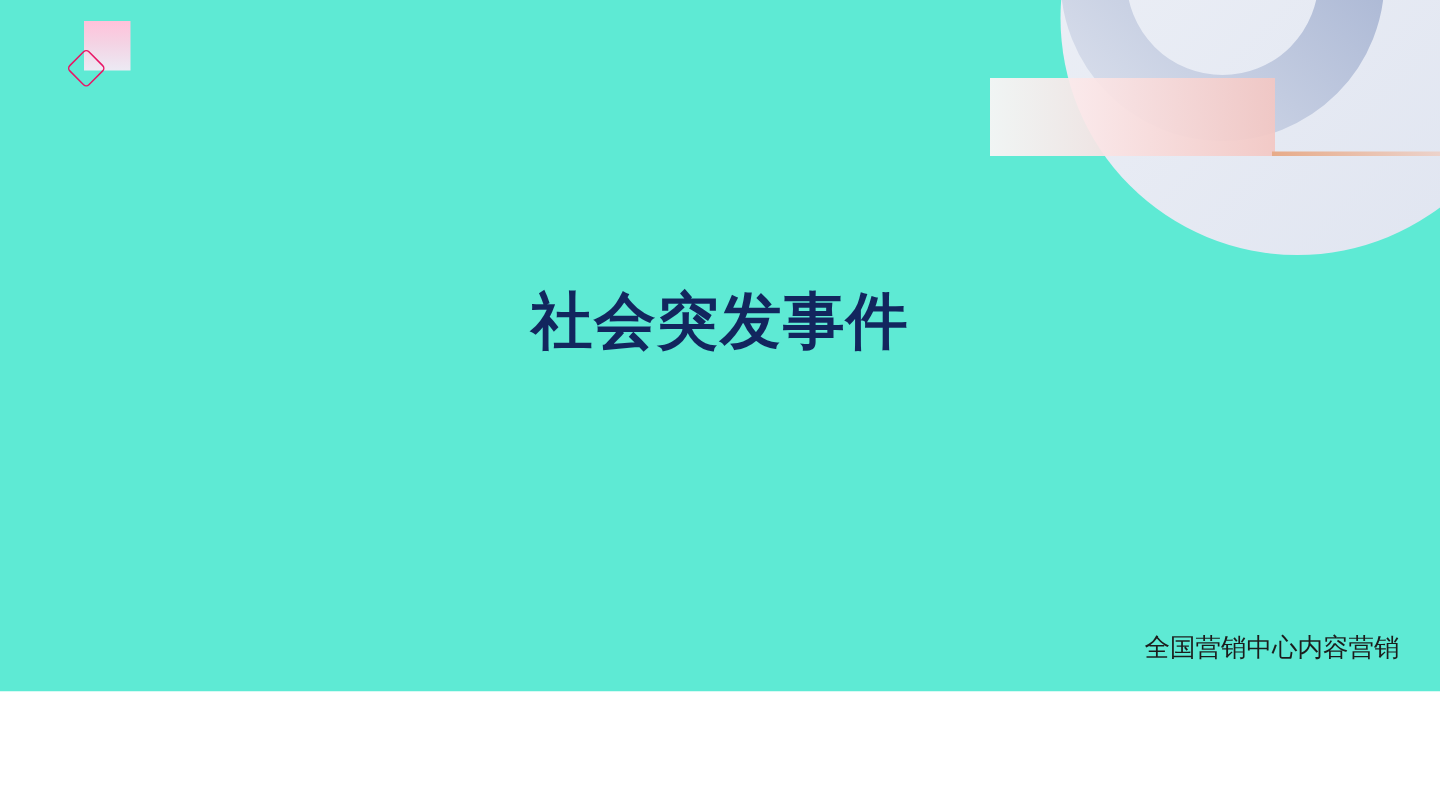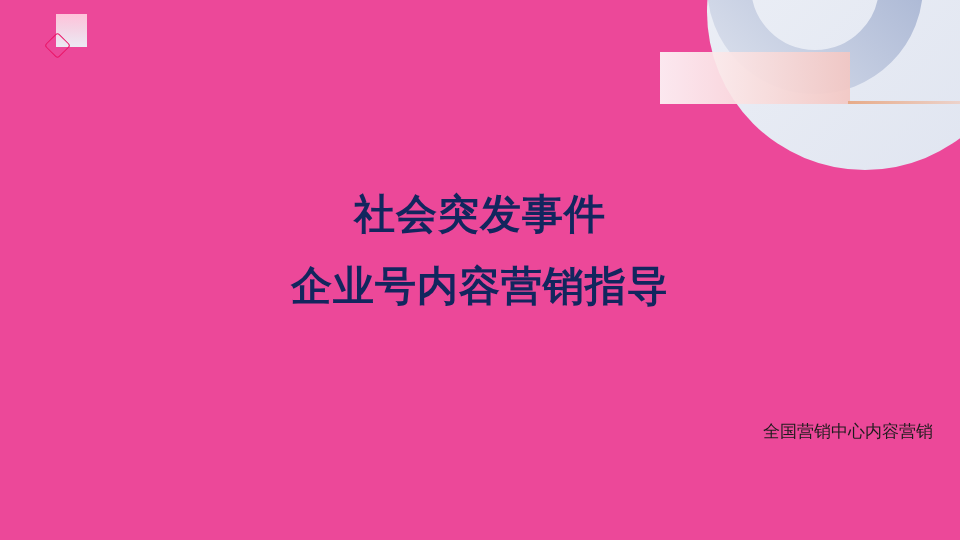--- a/index.html
+++ b/index.html
@@ -7,22 +7,22 @@
     padding: 0;
     background: #ffffff;
   }
   body {
     font-family: "Liberation Sans", "DejaVu Sans", sans-serif;
   }
 
   #slide {
     position: relative;
     width: 960px;
-    height: 540px;
-    background: #ec4899;
+    height: 461px;
+    background: #5eead4;
     overflow: hidden;
     font-family: Liberation Serif, serif;
   }
 
   
   .deco-tr {
     position: absolute;
     top: 0;
     right: 0;
     width: 300px;
@@ -137,20 +137,19 @@
     </svg>
   </div>
 
   <div class="deco-tl">
     <div class="deco-square"></div>
     <div class="deco-diamond"></div>
   </div>
 
   <div class="title-block">
     <div class="title-line line1">社会突发事件</div>
-    <div class="title-line line2">企业号内容营销指导</div>
   </div>
 
   <div class="credit-block">
     <div class="credit-line">全国营销中心内容营销</div>
   </div>
 
 </div>
 
 </body></html>

